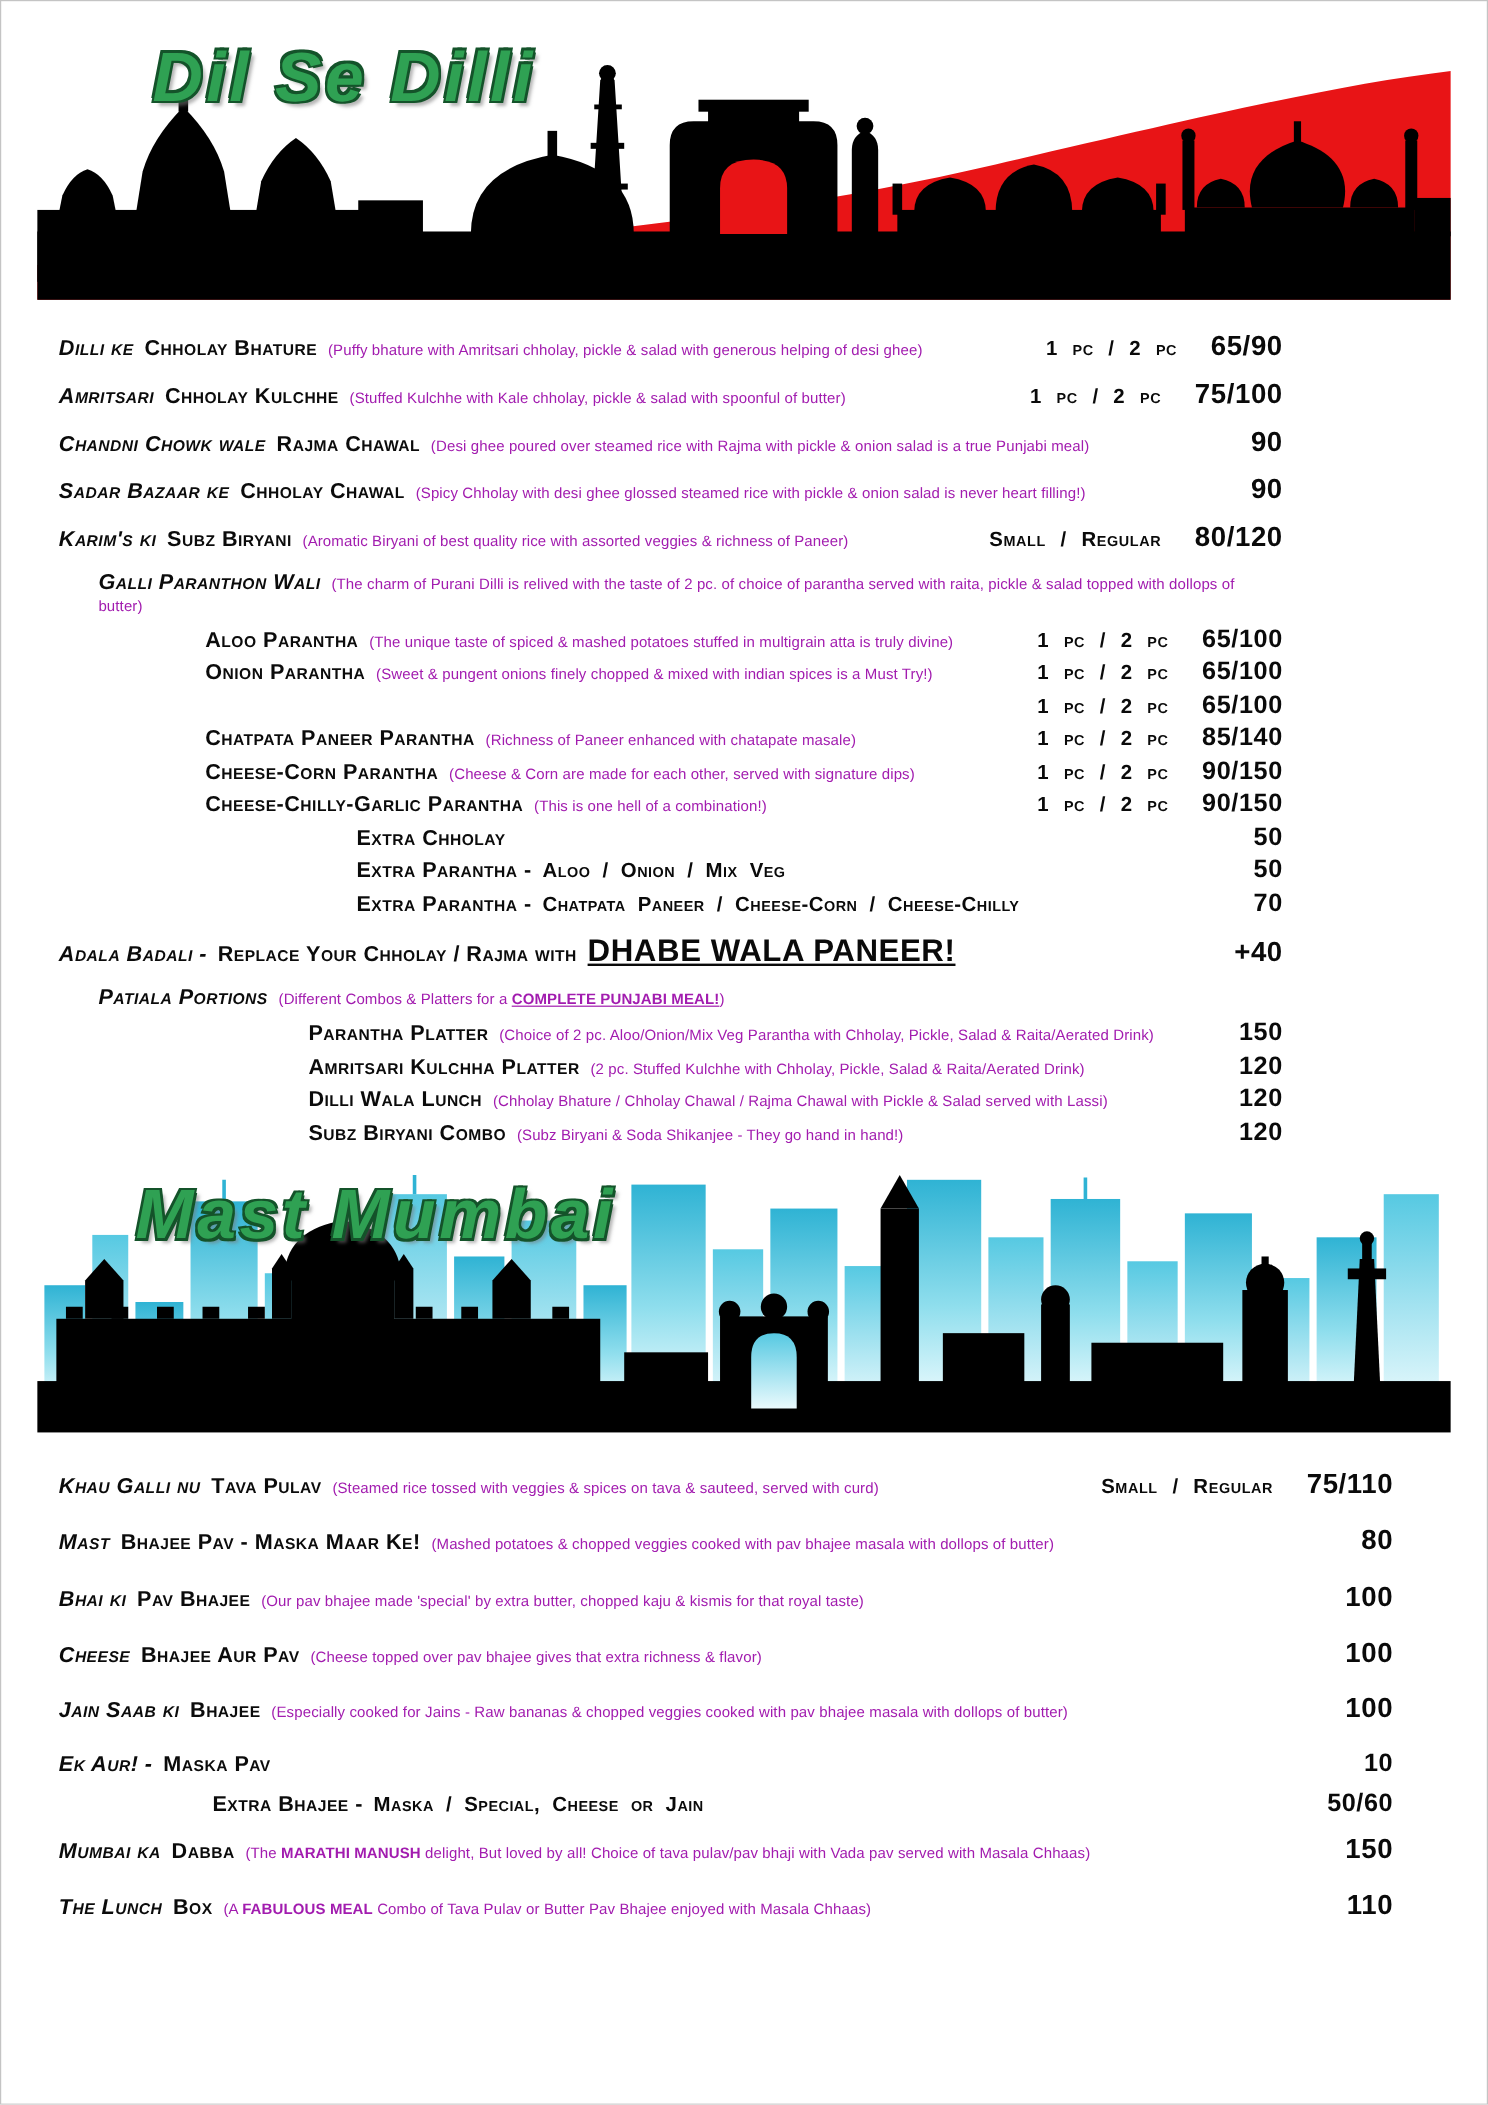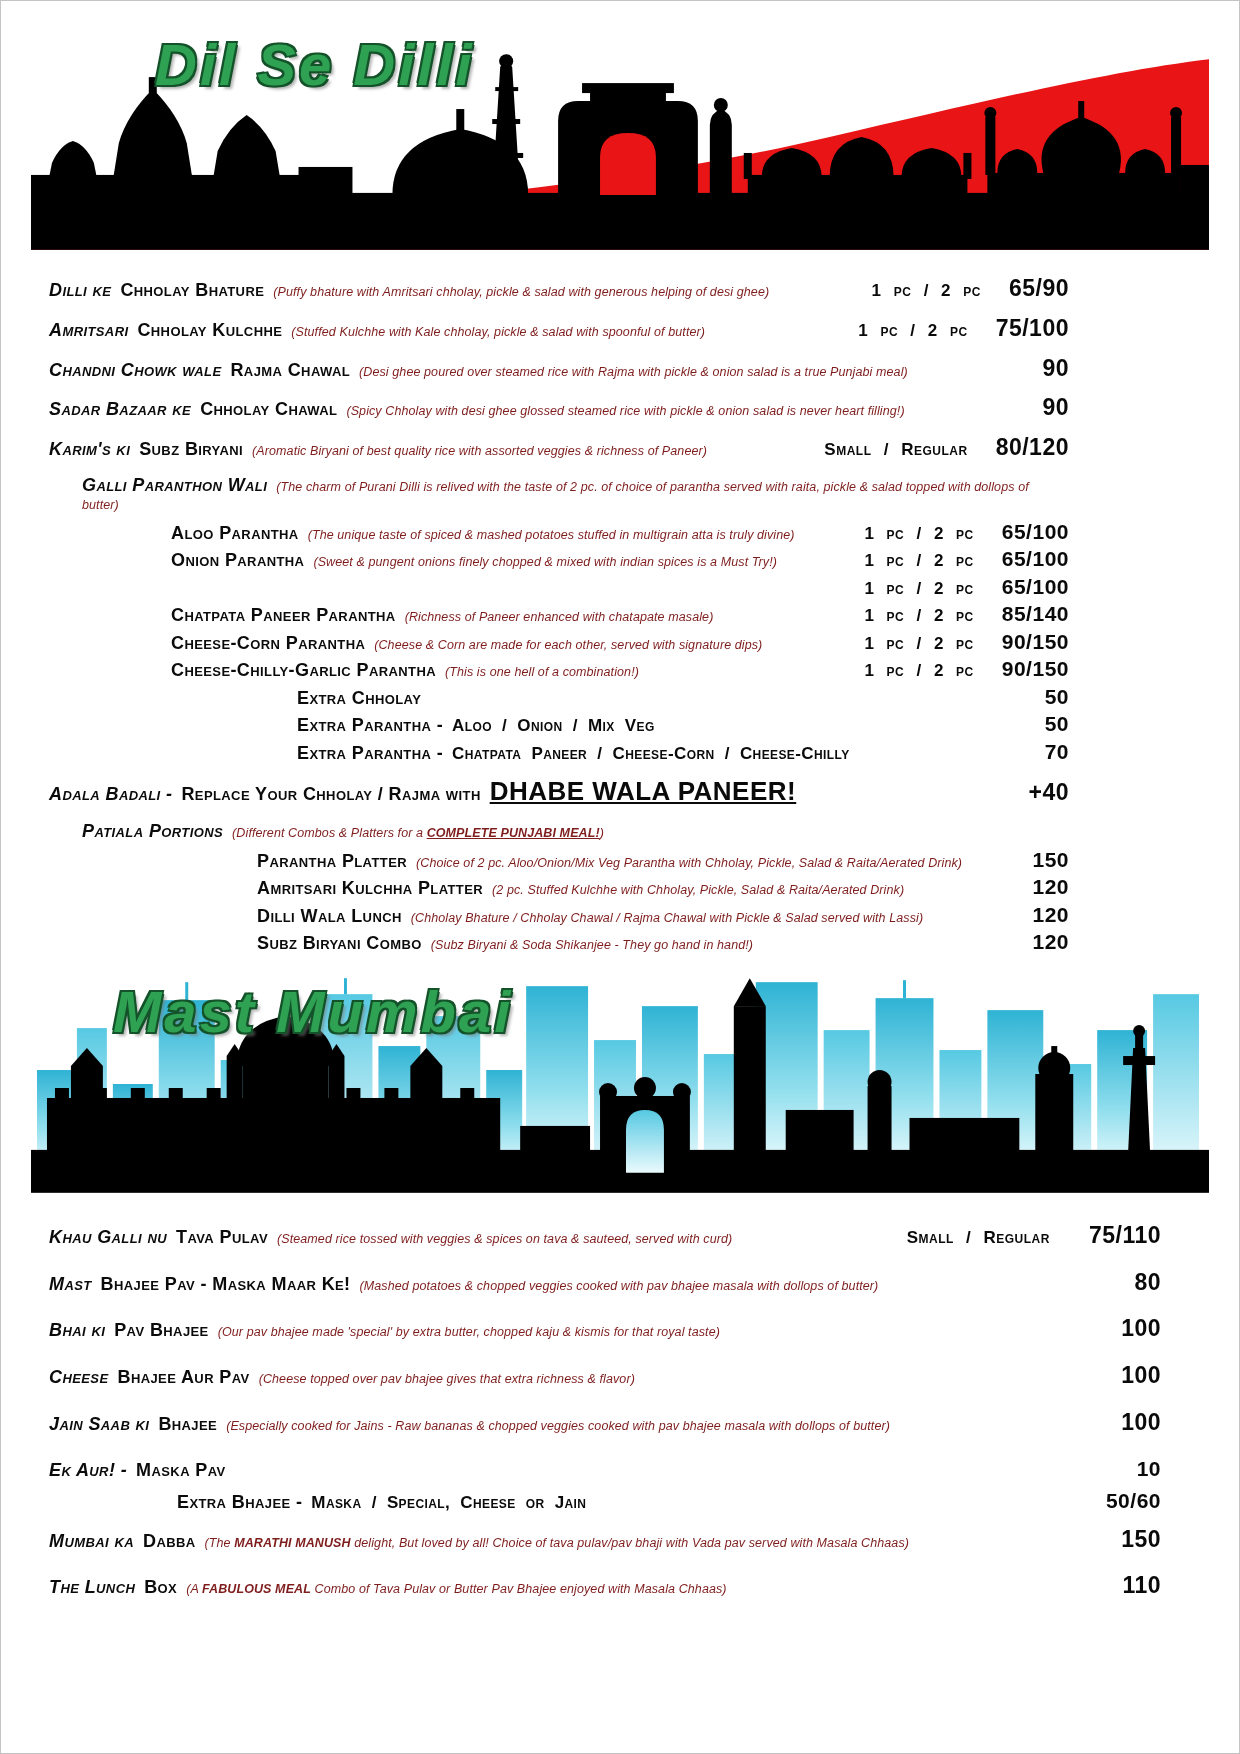--- a/index.html
+++ b/index.html
@@ -19,27 +19,27 @@
   .banner svg{display:block;width:100%;}
   .btitle{
     position:absolute;
     font-weight:bold;font-style:italic;
     font-size:58px;letter-spacing:3px;
     color:#2fa153;
     text-shadow:-2px -2px 0 #14532a,2px -2px 0 #14532a,-2px 2px 0 #14532a,2px 2px 0 #14532a,4px 4px 3px rgba(120,120,120,.55);
     white-space:nowrap;
     pointer-events:none;
   }
-  #delhi-title{left:124px;top:6px;}
+  #delhi-title{left:96px;top:6px;}
   #mumbai-title{left:82px;top:0px;}
   
   .rows{margin:26px 170px 0 48px;}
   .rows.mumbai{margin:30px 78px 0 48px;}
   .mrow{display:flex;align-items:baseline;margin-bottom:14px;line-height:1.12;}
-  .rows.mumbai .mrow{margin-bottom:21px;gap:11px;}
+  .rows.mumbai .mrow{margin-bottom:21px;}
   .mrow.tight{margin-bottom:4px;}
   .rows.mumbai .mrow.tight{margin-bottom:9px;}
   .mrow.gap{margin-top:14px;}
   .mrow.hed{margin-bottom:7px;margin-left:33px;}
   .mrow.ind1{padding-left:122px;}
   .mrow.ind2{padding-left:248px;}
   .mrow.ind3{padding-left:208px;}
   .mrow.ind4{padding-left:128px;}
   .left{flex:0 1 auto;min-width:0;}
   .lead,.iname{
@@ -47,21 +47,21 @@
     font-size:18px;letter-spacing:.4px;color:#0b0b0b;
   }
   .lead{font-style:italic;margin-right:9px;}
   .iname{margin-right:9px;}
   .tight .lead,.tight .iname{font-size:18px;}
   .bigname{
     font-weight:bold;font-size:26px;letter-spacing:.5px;
     text-decoration:underline;margin-right:8px;
   }
   .subname{font-weight:bold;font-variant:small-caps;font-size:17px;letter-spacing:.4px;word-spacing:5px;}
-  .desc{font-style:italic;font-size:12.5px;color:#7f1d1d;letter-spacing:.1px;}
+  .desc{font-size:12.5px;color:#a21caf;letter-spacing:.1px;}
   .descb{font-weight:bold;}
   .descb.u{text-decoration:underline;}
   .unit{
     font-weight:bold;font-variant:small-caps;font-size:17px;
     letter-spacing:.5px;word-spacing:7px;white-space:nowrap;
     margin-left:auto;padding-left:14px;
   }
   .price{
     font-weight:bold;font-size:23px;letter-spacing:.5px;
     white-space:nowrap;margin-left:auto;padding-left:14px;

